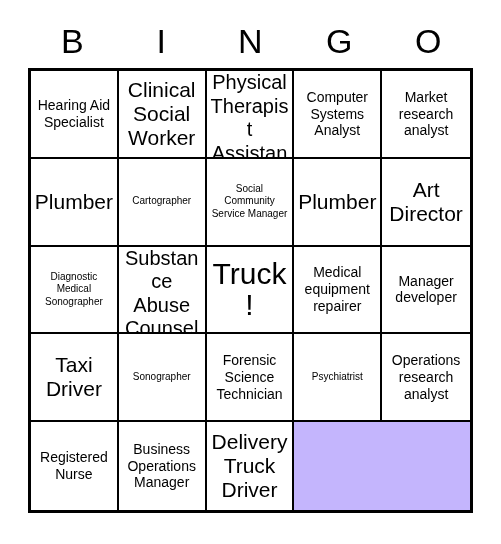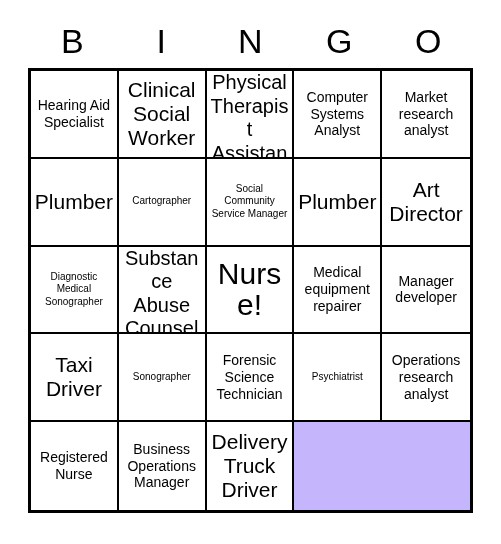--- a/index.html
+++ b/index.html
@@ -131,21 +131,21 @@
       <div class="cell">
         <span class="cell-text fs-lg">Art Director</span>
       </div>
       <div class="cell">
         <span class="cell-text fs-xs">Diagnostic Medical Sonographer</span>
       </div>
       <div class="cell">
         <span class="cell-text fs-md">Substance Abuse Counselor</span>
       </div>
       <div class="cell">
-        <span class="cell-text fs-xl">Nurse!</span>
+        <span class="cell-text fs-xl">Truck!</span>
       </div>
       <div class="cell">
         <span class="cell-text fs-sm">Medical equipment repairer</span>
       </div>
       <div class="cell">
         <span class="cell-text fs-sm">Manager developer</span>
       </div>
       <div class="cell">
         <span class="cell-text fs-lg">Taxi Driver</span>
       </div>

